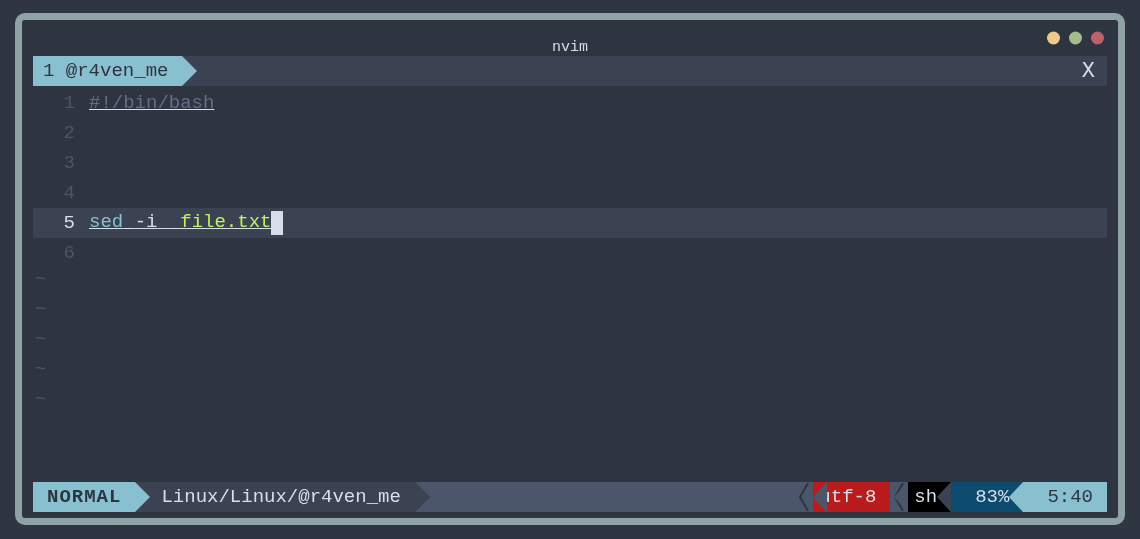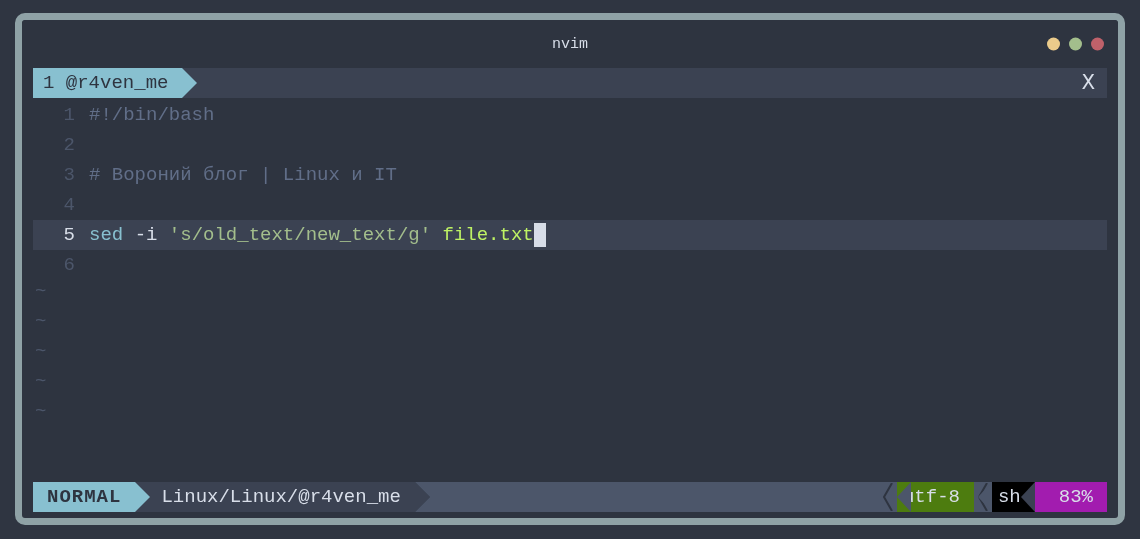--- a/index.html
+++ b/index.html
@@ -16,23 +16,23 @@
     border: 7px solid #8fa2a6;
     border-radius: 10px;
     width: 1110px;
     height: 512px;
     margin: 13px auto;
     position: relative;
     display: flex;
     flex-direction: column;
   }
   .titlebar {
-    height: 48px;
-    display: flex;
-    align-items: center;
+    height: 36px;
+    display: flex;
+    align-items: flex-end;
     justify-content: center;
     position: relative;
     background: #2e3440;
     border-top-left-radius: 4px;
     border-top-right-radius: 4px;
   }
   .titlebar-title {
     color: #d8dee9;
     font-size: 15px;
     font-weight: 500;
@@ -99,21 +99,21 @@
   }
   .line.current { background: #3b4252; }
   .gutter {
     width: 56px;
     text-align: right;
     padding-right: 14px;
     color: #4c566a;
     flex-shrink: 0;
   }
   .line.current .gutter { color: #d8dee9; }
-  .code { color: #d8dee9; display: flex; align-items: center; }
+  .code { color: #d8dee9; display: flex; align-items: flex-start; text-decoration: underline; }
   .tok-comment { color: #616e88; }
   .tok-cmd { color: #88c0d0; }
   .tok-flag { color: #d8dee9; }
   .tok-string { color: #a3be8c; }
   .tok-plain { color: #bef264; }
   .cursor-block {
     display: inline-block;
     width: 12px; height: 24px;
     background: #d8dee9;
     vertical-align: middle;
@@ -175,21 +175,21 @@
     border-bottom:15px solid transparent;
     border-left:15px solid #3b4252;
   }
   .seg-ff {
     background: #4c566a;
     color: #d8dee9;
     padding-left: 26px;
     position: relative;
   }
   .seg-enc {
-    background: #4d7c0f;
+    background: #b91c1c;
     color: #d8dee9;
     position: relative;
     padding-left: 26px;
   }
   .seg-enc::before {
     content:'';
     position:absolute; left:0; top:0;
     border-top:15px solid transparent;
     border-bottom:15px solid transparent;
     border-right:14px solid #4c566a;
@@ -264,23 +264,23 @@
       <span>1</span>
       <span>&nbsp;</span>
       <span>@r4ven_me</span>
     </div>
     <div class="tab-close">X</div>
   </div>
 
   <div class="editor" id="editor">
       <div class="line"><span class="gutter">1</span><span class="code"><span class="tok-comment">#!/bin/bash</span></span></div>
       <div class="line"><span class="gutter">2</span><span class="code"></span></div>
-      <div class="line"><span class="gutter">3</span><span class="code"><span class="tok-comment"># Вороний блог | Linux и IT</span></span></div>
+      <div class="line"><span class="gutter">3</span></div>
       <div class="line"><span class="gutter">4</span><span class="code"></span></div>
-      <div class="line current"><span class="gutter">5</span><span class="code"><span class="tok-cmd">sed</span><span class="tok-plain"> </span><span class="tok-flag">-i</span><span class="tok-plain"> </span><span class="tok-string">'s/old_text/new_text/g'</span><span class="tok-plain"> file.txt</span><span class="cursor-block"></span></span></div>
+      <div class="line current"><span class="gutter">5</span><span class="code"><span class="tok-cmd">sed</span><span class="tok-plain"> </span><span class="tok-flag">-i</span><span class="tok-plain"> </span><span class="tok-plain"> file.txt</span><span class="cursor-block"></span></span></div>
       <div class="line"><span class="gutter">6</span><span class="code"></span></div>
       <div class="tilde-line">
         <span class="tilde">~</span>
       </div>
       <div class="tilde-line">
         <span class="tilde">~</span>
       </div>
       <div class="tilde-line">
         <span class="tilde">~</span>
       </div>
@@ -301,15 +301,16 @@
           <path d="M9 0 L1 14 L9 28" stroke="#2e3440" stroke-width="2" fill="none"></path>
         </svg>
     </div>
     <div class="seg seg-enc" style="padding-left:6px;">utf-8</div>
     <div class="thin-sep">
       <svg width="10" height="28" viewBox="0 0 10 28">
           <path d="M9 0 L1 14 L9 28" stroke="#2e3440" stroke-width="2" fill="none"></path>
         </svg>
     </div>
     <div class="seg seg-ft" style="background:#000000;padding-left:6px;">sh</div>
-    <div class="seg seg-pct" style="background:#a21caf;">83%</div>
+    <div class="seg seg-pct" style="background:#0c4a6e;">83%</div>
+    <div class="seg seg-pos">5:40</div>
   </div>
 </div>
 
 </body></html>

